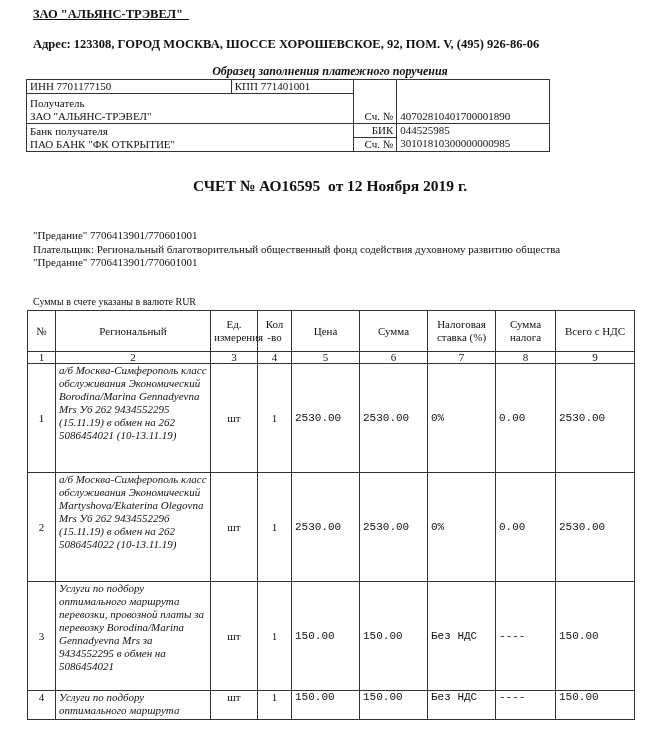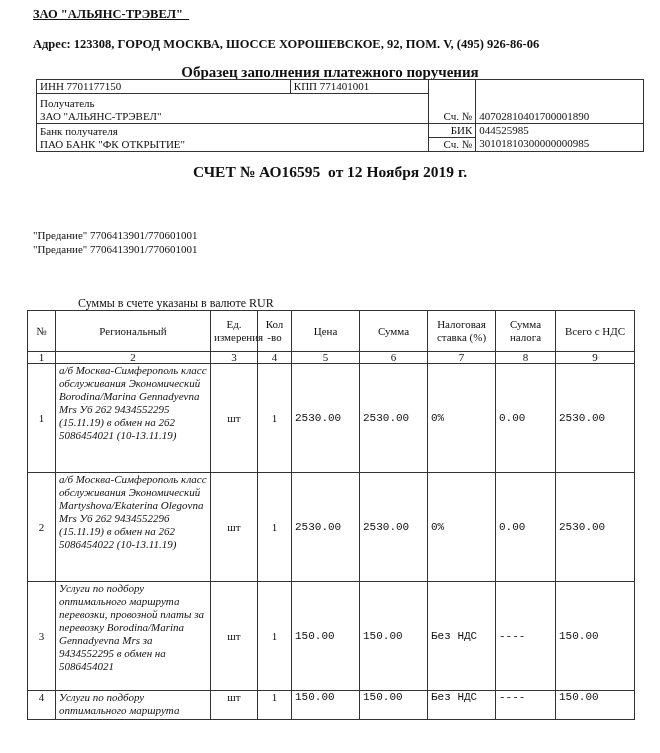--- a/index.html
+++ b/index.html
@@ -11,38 +11,38 @@
   .abs { position: absolute; }
   .company {
     left: 33px; top: 7px; font-size: 12.5px; font-weight: bold;
     text-decoration: underline; white-space: pre;
   }
   .address {
     left: 33px; top: 37px; font-size: 12.5px; font-weight: bold; white-space: nowrap;
   }
   .sample-title {
     left: 0; width: 660px; top: 64px; text-align: center;
-    font-size: 15px; font-weight: bold;
+    font-size: 12px; font-weight: bold; font-style: italic;
   }
   table { border-collapse: collapse; }
   .pay {
-    position: absolute; left: 36px; top: 79px; width: 608px;
+    position: absolute; left: 26px; top: 79px; width: 524px;
     font-size: 11px; line-height: 13px;
   }
   .pay td { border: 1.3px solid #333; padding: 0 3px; vertical-align: bottom; white-space: nowrap; }
   .pay .lbl { text-align: right; width: 40px; }
   .invoice-title {
-    left: 0; width: 660px; top: 163px; text-align: center;
+    left: 0; width: 660px; top: 177px; text-align: center;
     font-size: 15.5px; font-weight: bold; white-space: pre;
   }
   .parties {
     left: 33px; top: 229px; width: 600px; font-size: 11px; line-height: 13.5px;
   }
   .parties .row { white-space: nowrap; }
-  .currency { left: 33px; top: 296px; font-size: 12px; margin-left: 45px; }
+  .currency { left: 33px; top: 296px; font-size: 10px; }
   .items {
     position: absolute; left: 27px; top: 310px; width: 607px;
     font-size: 11px; line-height: 13px; table-layout: fixed;
   }
   .items td, .items th { border: 1.3px solid #333; padding: 0 3px; font-weight: normal; }
   .items th { text-align: center; vertical-align: middle; height: 40px; }
   .items .num-row td { text-align: center; height: 11px; line-height: 11px; }
   .items .group td { text-align: left; height: 13px; font-size: 11.5px; }
   .items td.c { text-align: center; vertical-align: middle; }
   .items td.r { vertical-align: middle; font-family: Liberation Mono, monospace; }
@@ -91,20 +91,24 @@
   <tr style="height:14px">
     <td class="lbl">Сч. №</td>
   </tr>
 </tbody>
   </table>
 
 <div class="abs invoice-title">СЧЕТ № АО16595  от 12 Ноября 2019 г.</div>
 
 <div class="abs parties">
   <div class="row">"Предание" 7706413901/770601001</div>
+  <div class="row">
+    <span>Плательщик:</span>
+    <span>Региональный благотворительный общественный фонд содействия духовному развитию общества</span>
+  </div>
   <div class="row">"Предание" 7706413901/770601001</div>
 </div>
 
 <div class="abs currency">Суммы в счете указаны в валюте RUR</div>
 
 <table class="items">
   <colgroup>
     <col style="width:28px">
       <col style="width:155px">
       <col style="width:47px">

